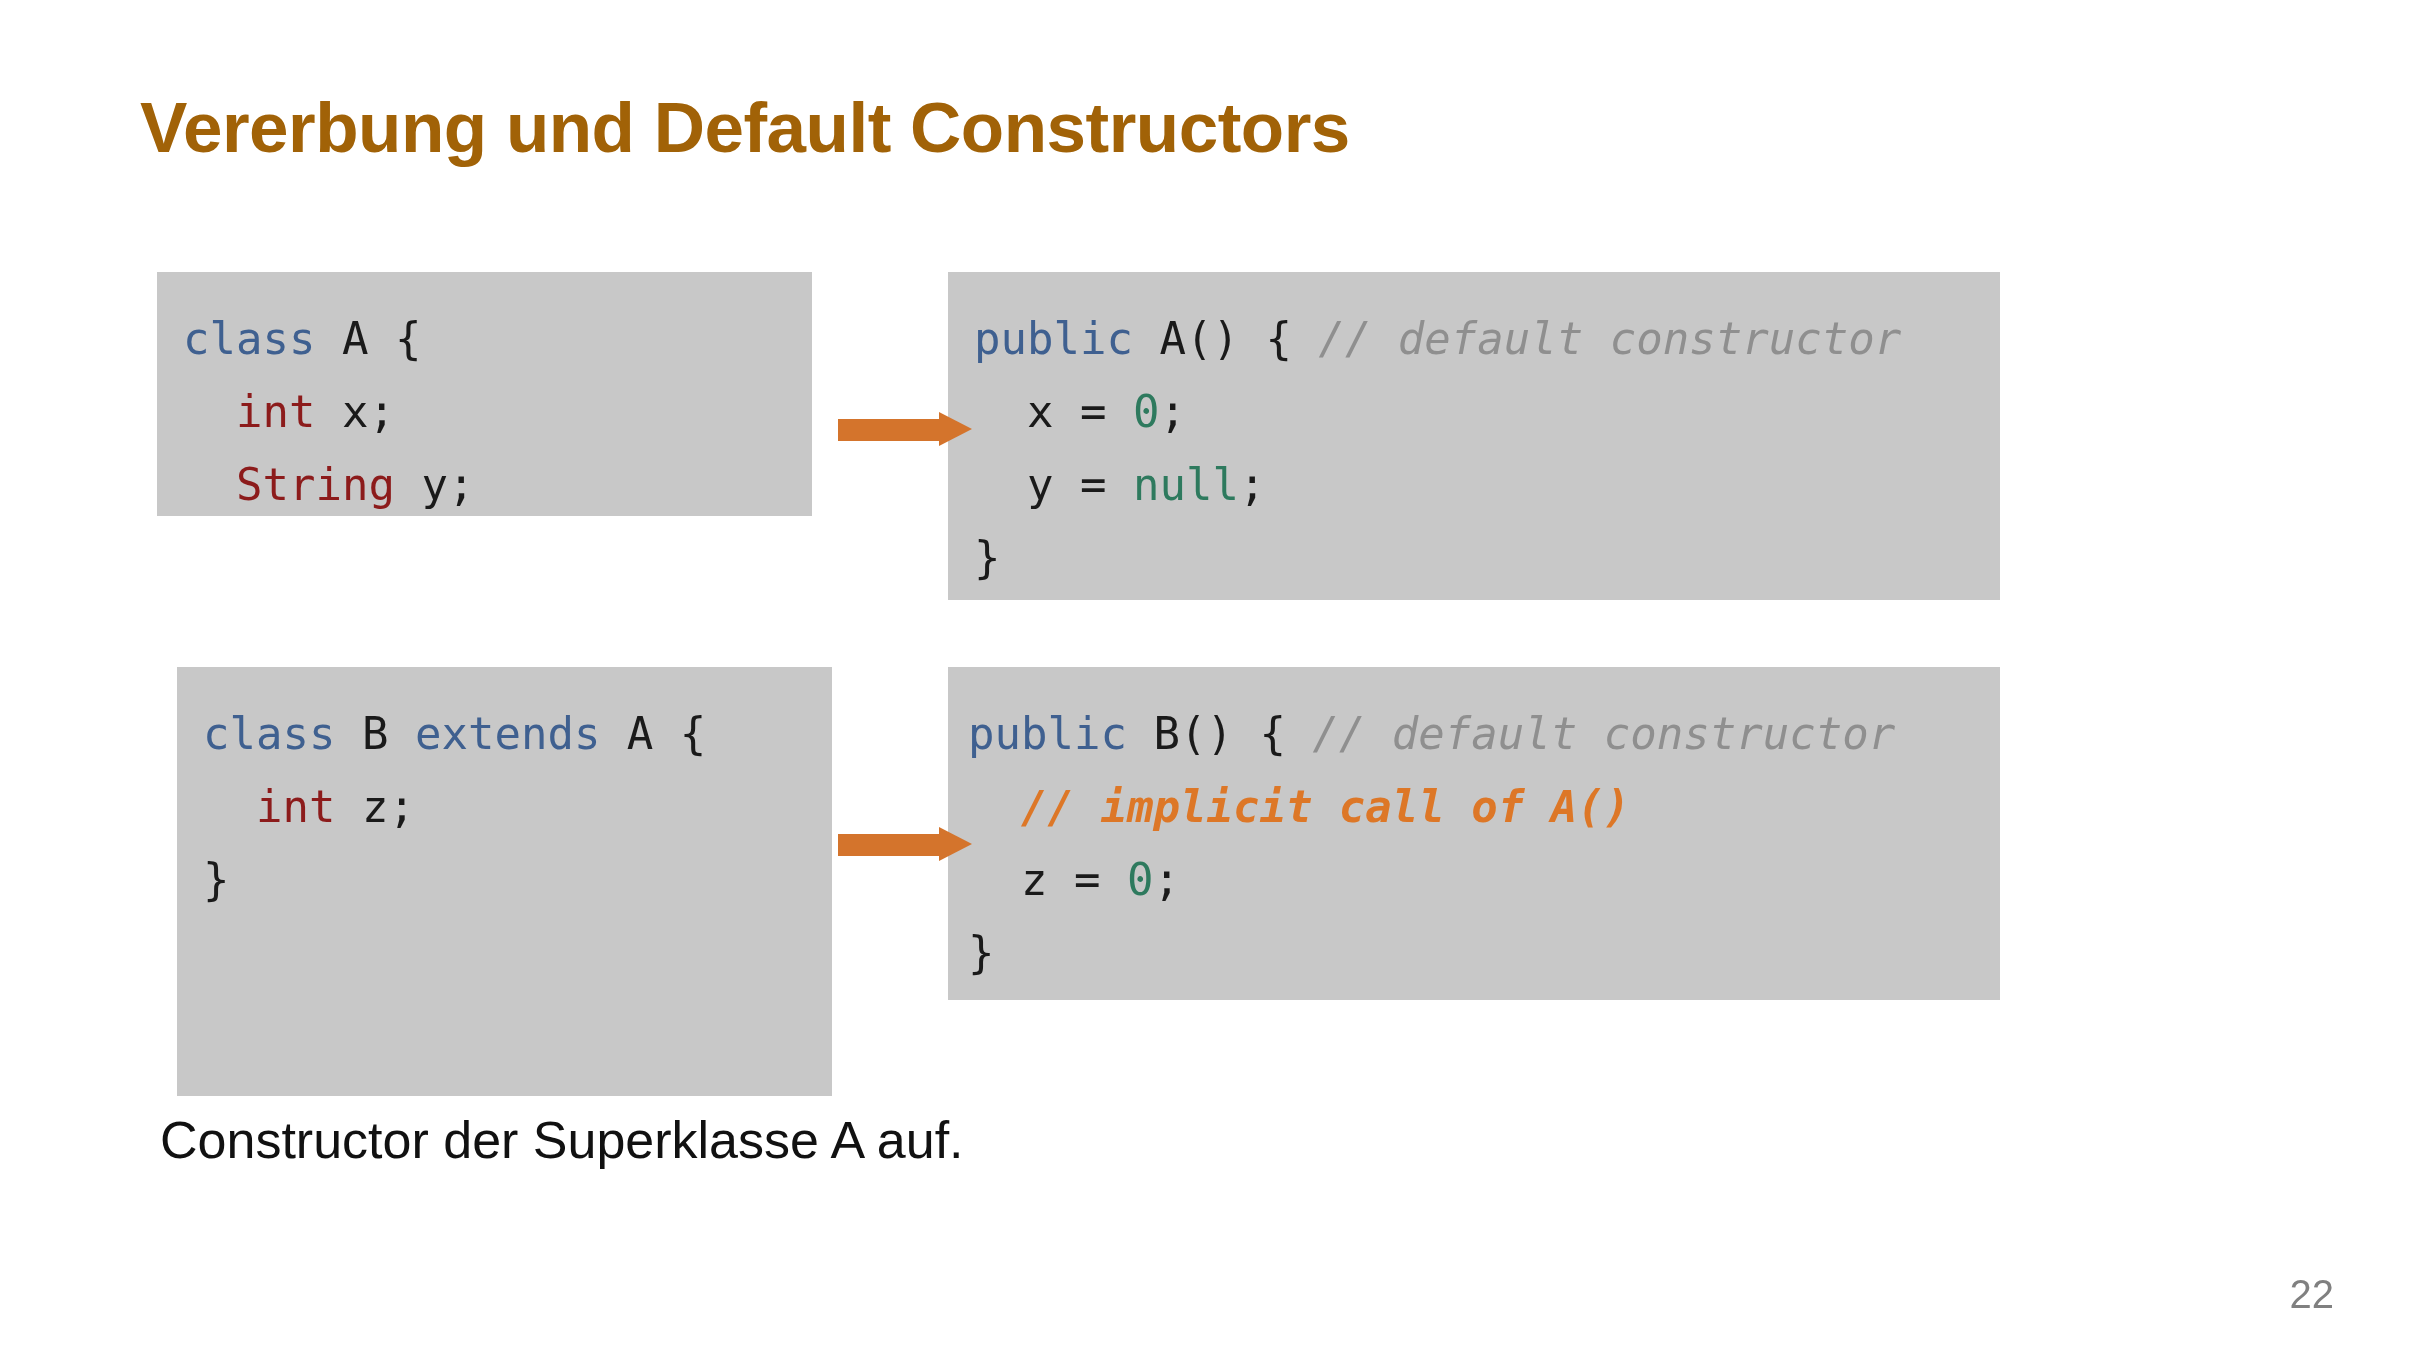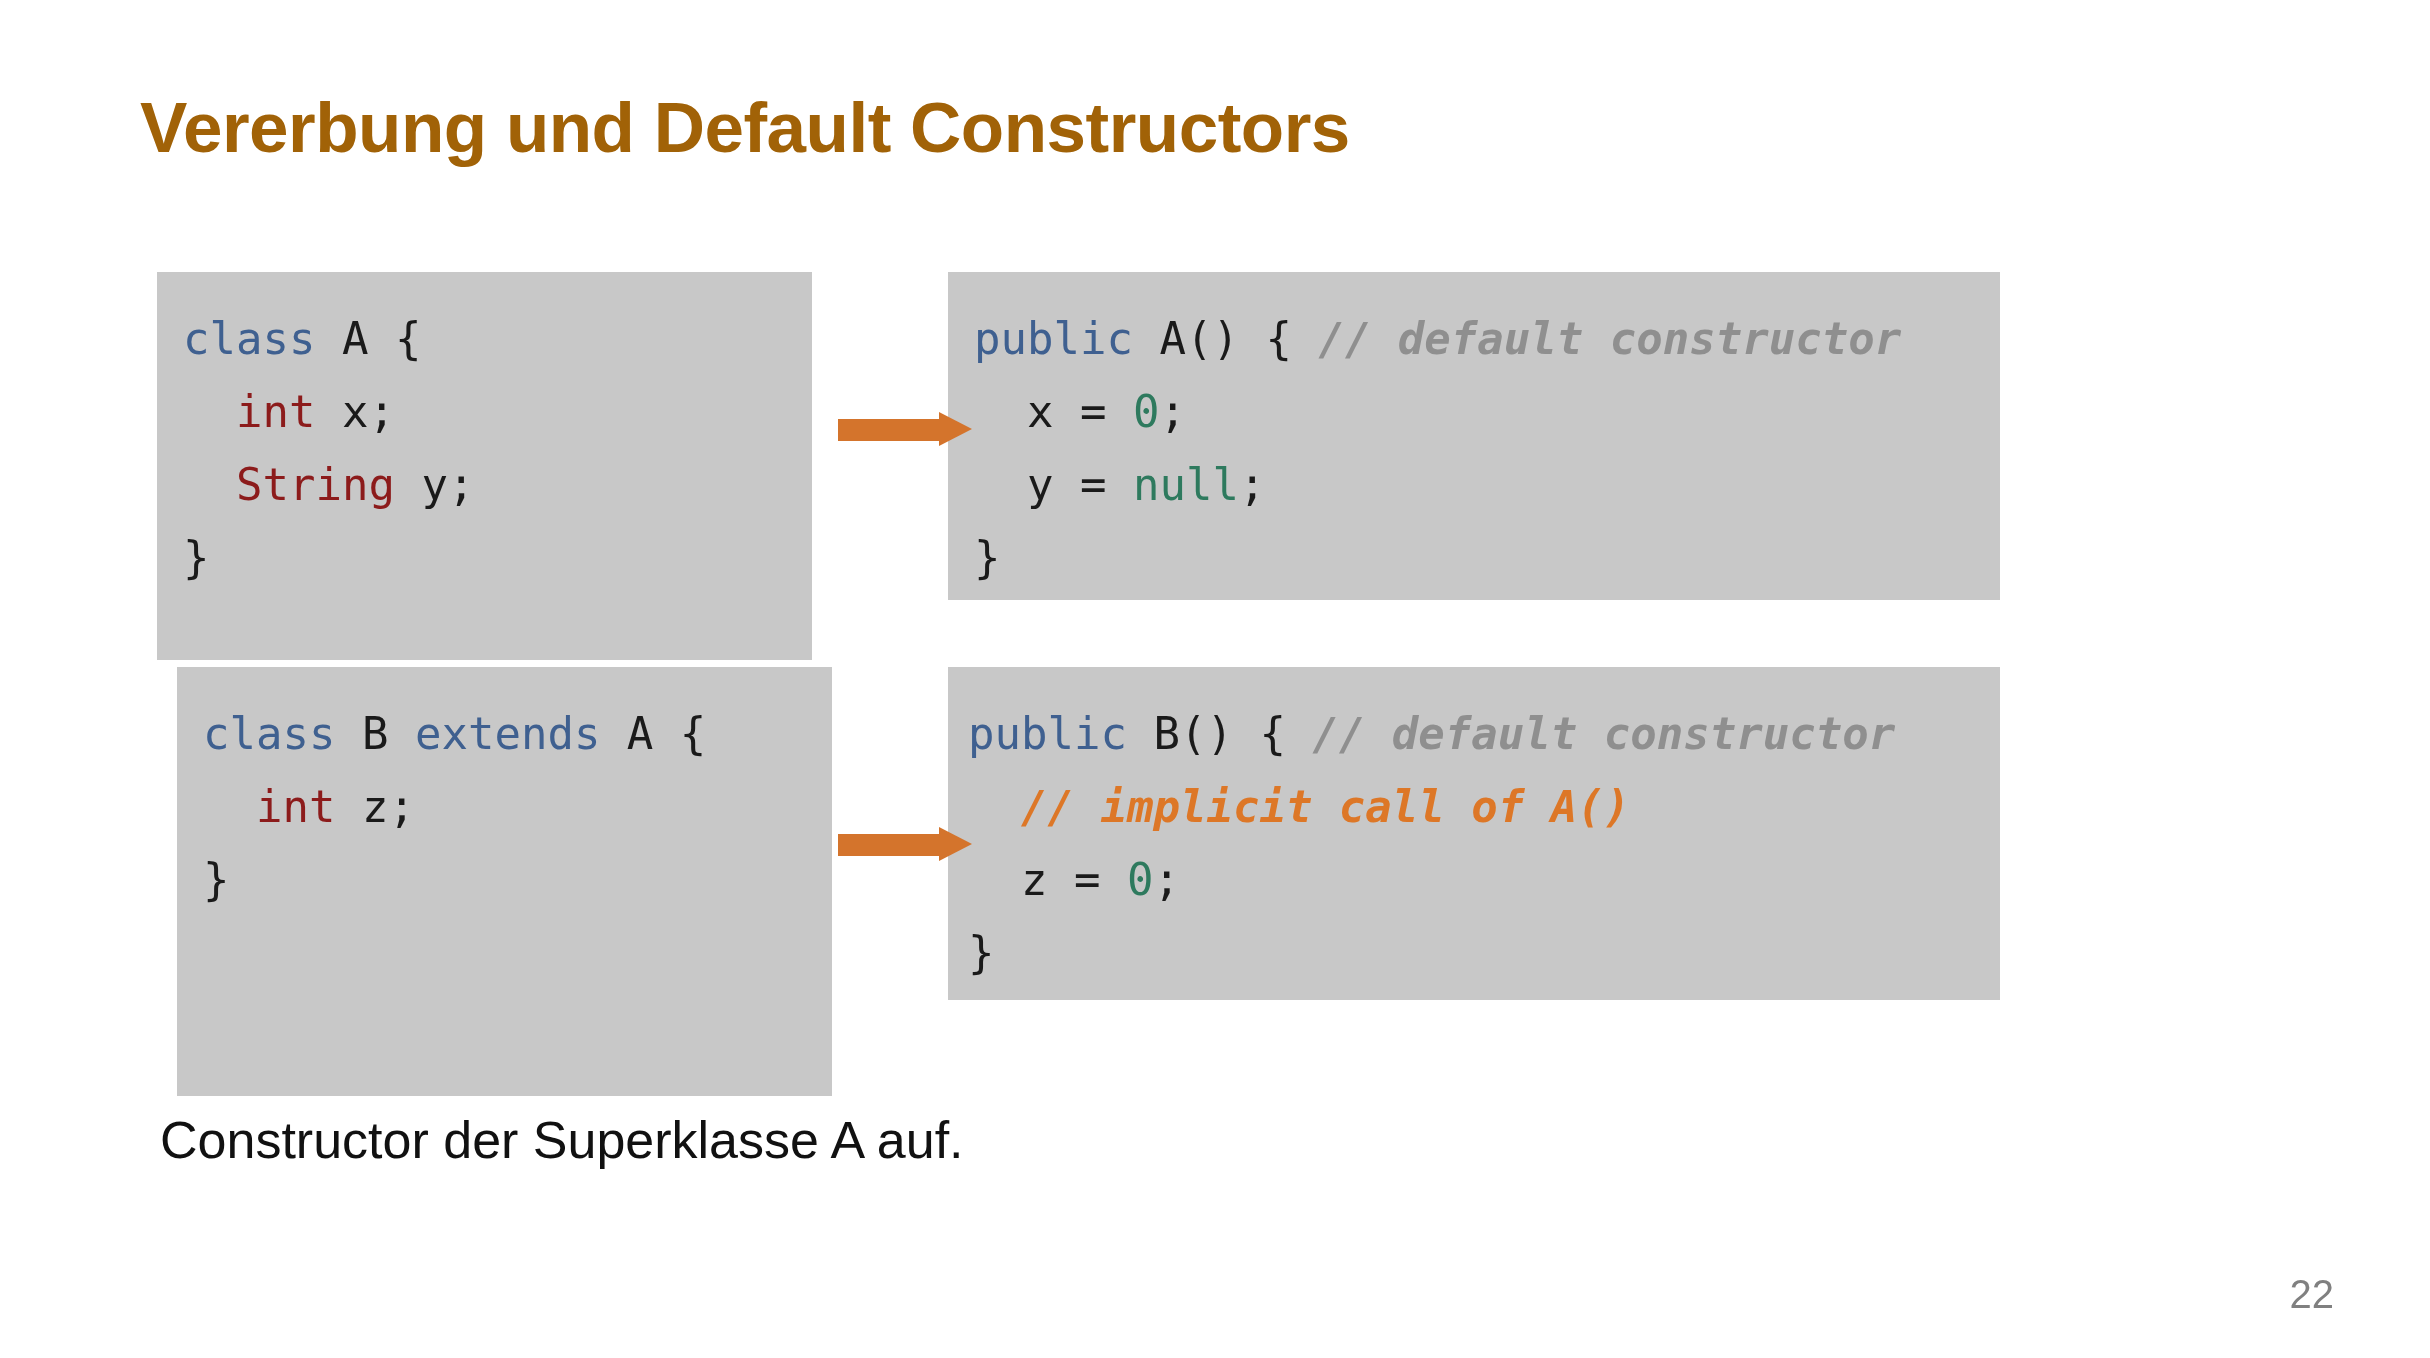--- a/index.html
+++ b/index.html
@@ -36,33 +36,33 @@
     background: #c8c8c8;
     box-sizing: border-box;
     font-family: "DejaVu Sans Mono", "Liberation Mono", monospace;
     font-size: 44px;
     line-height: 73px;
     color: #1a1a1a;
     padding: 30px 0 0 26px;
     white-space: pre;
     overflow: hidden;
   }
-  .panel-a-class  { left: 157px; top: 272px;  width: 655px;  height: 388px; }
+  .panel-a-class  { left: 157px; top: 272px;  width: 655px;  height: 244px; }
   .panel-a-ctor   { left: 948px; top: 272px;  width: 1052px; height: 328px; }
   .panel-b-class  { left: 157px; top: 667px;  width: 655px;  height: 429px; margin-left: 20px; }
   .panel-b-ctor   { left: 948px; top: 667px;  width: 1052px; height: 333px; padding-left: 20px; }
 
   .code-line { display: block; white-space: pre; }
 
   
   .tok-kw      { color: #3f6090; }
   .tok-type    { color: #8c1b1b; }
   .tok-lit     { color: #2e7a5e; }
   .tok-plain   { color: #1a1a1a; }
-  .tok-comment { color: #8f8f8f; font-style: italic; font-weight: bold; }
+  .tok-comment { color: #8f8f8f; font-style: italic; }
   .tok-hl      { color: #dd7727; font-style: italic; font-weight: bold; }
 
   
   .arrow {
     position: absolute;
     height: 34px;
   }
   .arrow .shaft {
     position: absolute;
     left: 0;

